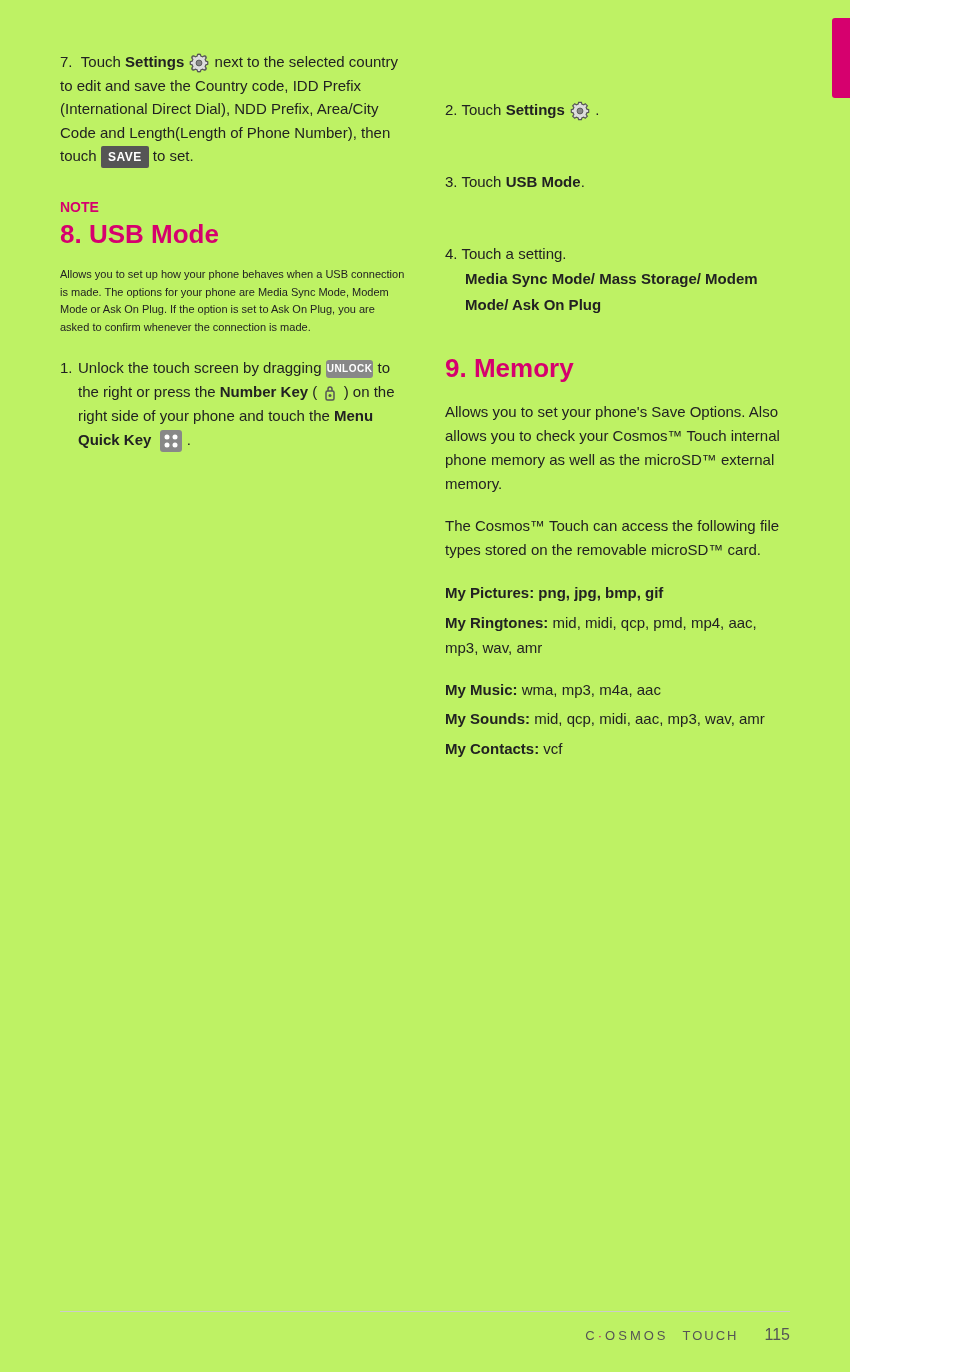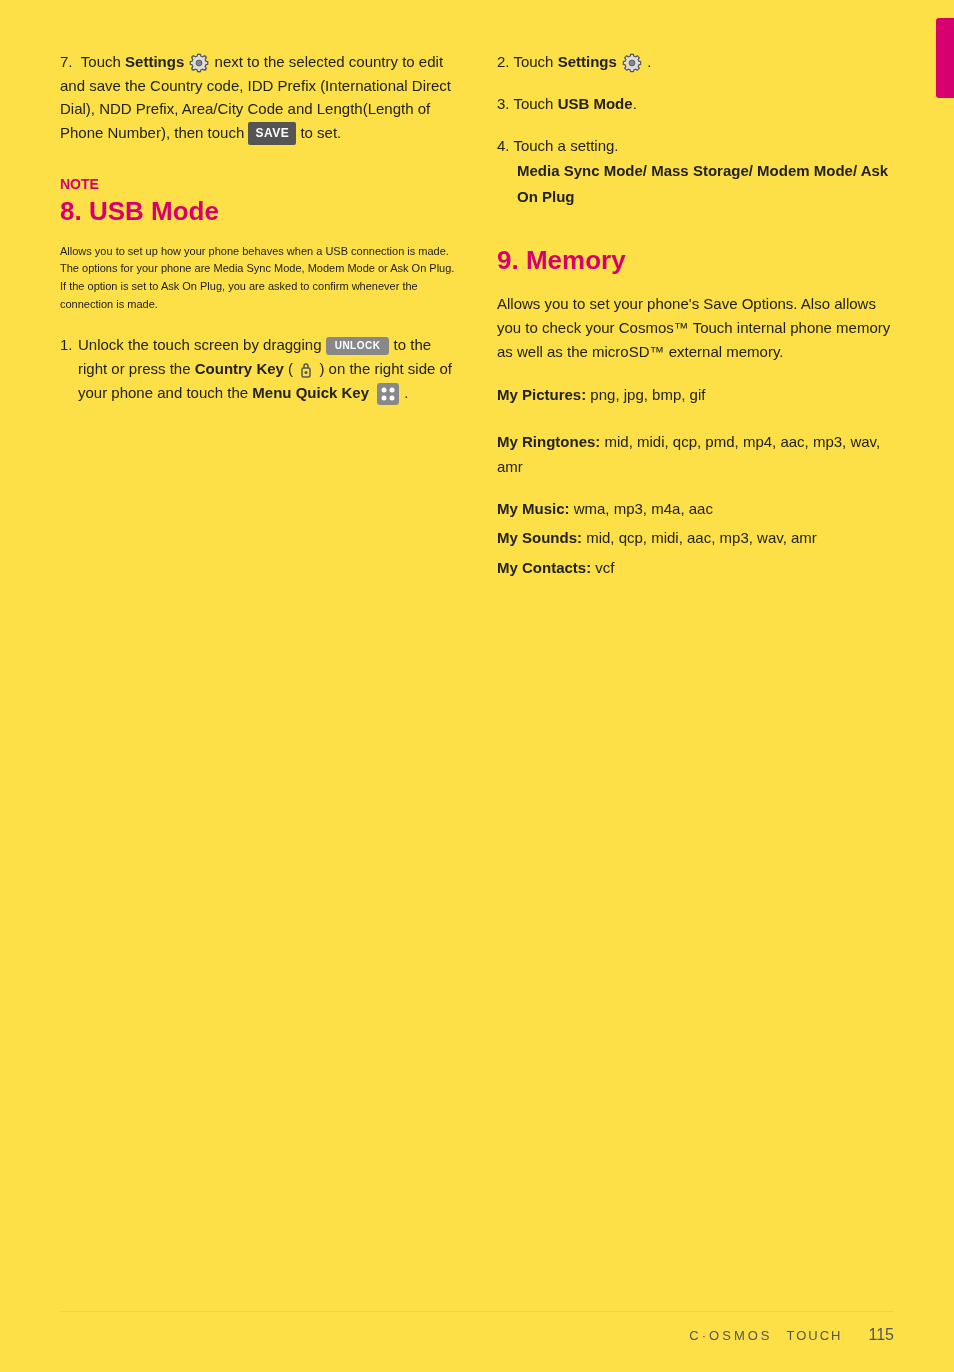--- a/index.html
+++ b/index.html
@@ -7,23 +7,23 @@
     body {
       background: #fff;
       font-family: Arial, Helvetica, sans-serif;
       width: 954px;
       min-height: 1372px;
       position: relative;
       color: #222;
     }
 
     .page-container {
-      width: 954px;
+      width: 850px;
       min-height: 1372px;
-      background: #fde047;
+      background: #bef264;
       position: relative;
       padding: 50px 60px 60px 60px;
     }
 
     
     .pink-tab {
       position: absolute;
       top: 18px;
       right: 0;
       width: 18px;
@@ -121,30 +121,31 @@
       position: absolute;
       left: 0;
     }
 
     .unlock-badge {
       display: inline-block;
       background: #888;
       color: #fff;
       font-size: 10px;
       font-weight: bold;
-      padding: 1px 9px;
+      padding: 1px 1px;
       border-radius: 3px;
       vertical-align: middle;
       letter-spacing: 0.5px;
     }
 
     .right-step {
       font-size: 15px;
       line-height: 1.6;
       margin-bottom: 10px;
+      margin-top: 48px;
     }
 
     .memory-body {
       font-size: 15px;
       line-height: 1.6;
       margin-bottom: 18px;
     }
 
     .file-types-list {
       font-size: 15px;
@@ -223,21 +224,21 @@
       </div>
 
       <div>
         <div class="section-heading">8. USB Mode</div>
         <p class="body-text">Allows you to set up how your phone behaves when a USB connection is made. The options for your phone are Media Sync Mode, Modem Mode or Ask On Plug. If the option is set to Ask On Plug, you are asked to confirm whenever the connection is made.</p>
 
         <div class="step-item">
           <span class="step-num-inline">1.</span>
           <span>Unlock the touch screen by dragging</span>
           <span class="unlock-badge">UNLOCK</span>
-          <span> to the right or press the </span><strong>Country Key</strong>
+          <span> to the right or press the </span><strong>Number Key</strong>
           <span> (</span>
           
           <svg width="14" height="18" viewBox="0 0 14 18" style="vertical-align:middle;margin:0 2px;">
             <rect x="3" y="7" width="8" height="9" rx="1.5" fill="none" stroke="#555" stroke-width="1.5"></rect>
             <path d="M5 7V5a2 2 0 0 1 4 0v2" fill="none" stroke="#555" stroke-width="1.5"></path>
             <circle cx="7" cy="11.5" r="1.5" fill="#555"></circle>
           </svg>
           <span> ) on the right side of your phone and touch the </span><strong>Menu Quick Key</strong>
           
           <svg width="24" height="24" viewBox="0 0 24 24" style="vertical-align:middle;margin-left:3px;">
@@ -272,22 +273,23 @@
 
       <div class="right-step" style="margin-bottom:36px;">
         <span>4.</span>
         <span>Touch a setting.</span><br>
         <strong style="display:inline-block;padding-left:20px;line-height:1.7;">Media Sync Mode/ Mass Storage/ Modem Mode/ Ask On Plug</strong>
       </div>
 
       <div>
         <div class="section-heading">9. Memory</div>
         <p class="memory-body">Allows you to set your phone's Save Options. Also allows you to check your Cosmos™ Touch internal phone memory as well as the microSD™ external memory.</p>
+        <p class="memory-body">The Cosmos™ Touch can access the following file types stored on the removable microSD™ card.</p>
         <div class="file-types-list" id="file-types-container">
-        <p style="margin-bottom: 21px; line-height: 1.7;"><strong>My Pictures:</strong><span> png, jpg, bmp, gif</span></p>
+        <p style="margin-bottom: 4px; line-height: 1.7; font-weight: bold;"><strong>My Pictures:</strong><span> png, jpg, bmp, gif</span></p>
             <p style="margin-bottom: 16px; line-height: 1.7;"><strong>My Ringtones:</strong><span> mid, midi, qcp, pmd, mp4, aac, mp3, wav, amr</span></p>
             <p style="margin-bottom: 4px; line-height: 1.7;"><strong>My Music:</strong><span> wma, mp3, m4a, aac</span></p>
             <p style="margin-bottom: 4px; line-height: 1.7;"><strong>My Sounds:</strong><span> mid, qcp, midi, aac, mp3, wav, amr</span></p>
             <p style="margin-bottom: 4px; line-height: 1.7;"><strong>My Contacts:</strong><span> vcf</span></p>
           </div>
       </div>
 
     </div>
   </div>
 

